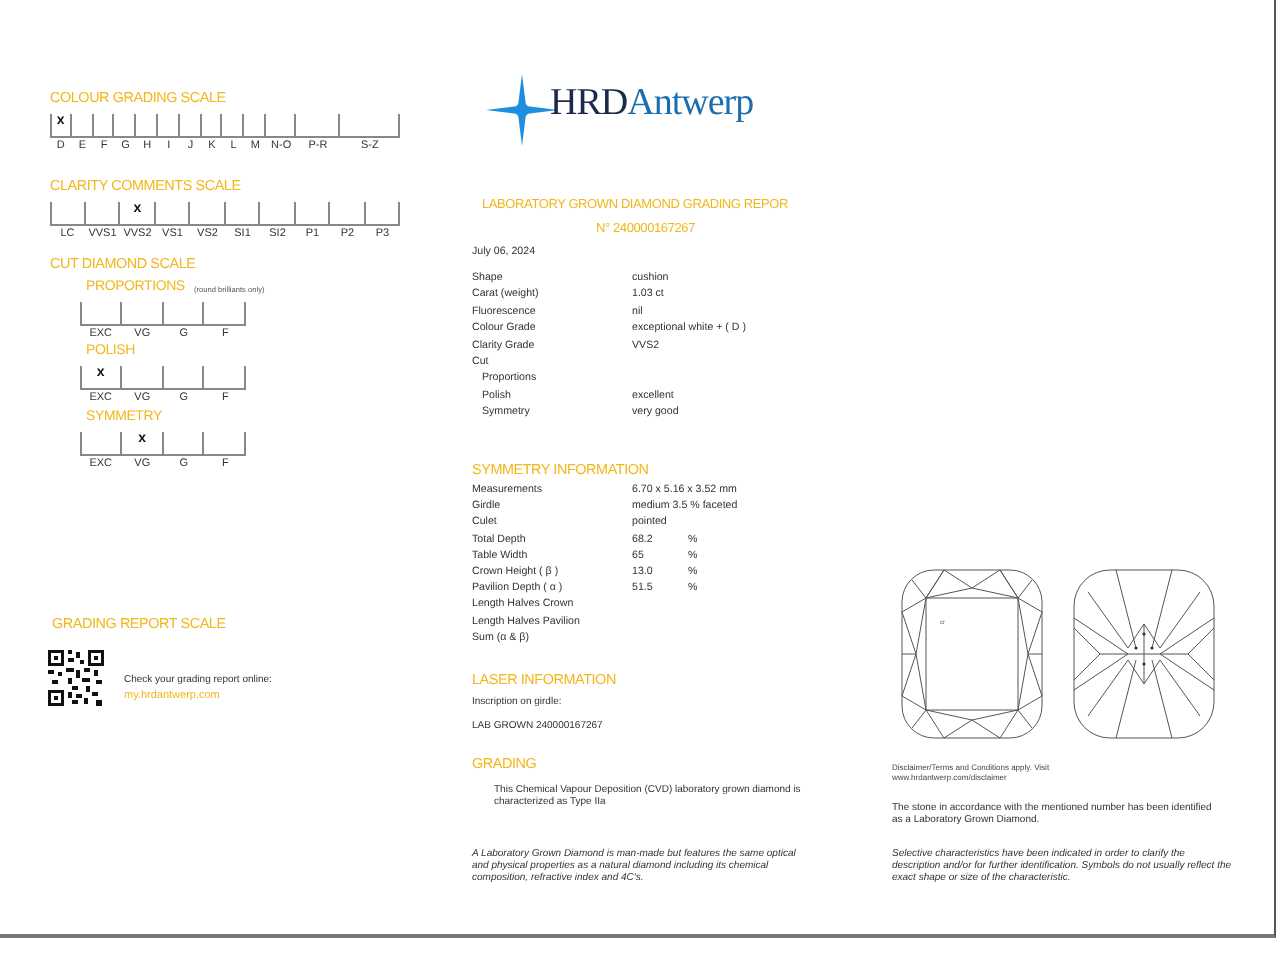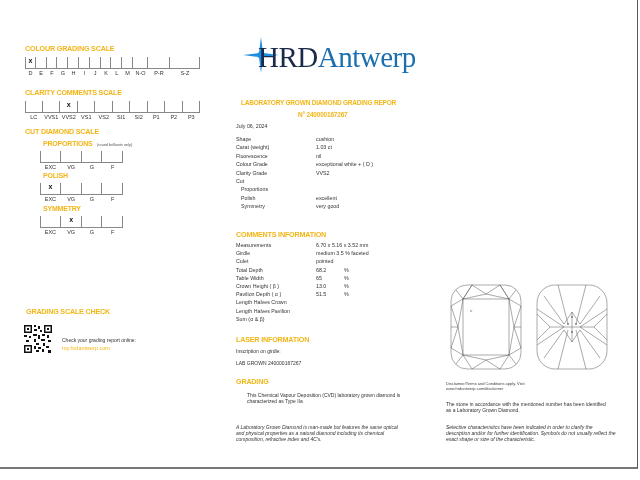--- a/index.html
+++ b/index.html
@@ -1,32 +1,32 @@
 <!DOCTYPE html>
 <html><head>
 <meta charset="utf-8">
 <style>
   html, body { margin: 0; padding: 0; }
   body { width: 640px; height: 480px; background: #ffffff; position: relative; overflow: hidden; font-family: "Liberation Sans", sans-serif; color: #222; }
   .page { position: absolute; left: 0; top: 0; width: 637px; height: 467px; border-right: 1px solid #555; border-bottom: 2px solid #777; background: #fff; }
   .abs { position: absolute; }
-  .gold { color: #f2b619; font-weight: bold; letter-spacing: -0.2px; }
+  .gold { color: #f2b619; font-weight: normal; letter-spacing: -0.2px; }
   .h-sec { font-size: 7.2px; }
   .h-sub { font-size: 7px; }
   .small { font-size: 5px; color: #333; }
   .tiny { font-size: 4px; color: #444; }
   
   .scale { position: absolute; height: 12px; border-bottom: 1px solid #888; }
   .scale .tick { position: absolute; bottom: 0; width: 1px; height: 11px; background: #888; }
   .scale .mark { position: absolute; top: 1px; font-size: 7px; font-weight: bold; color: #111; }
   .labels { position: absolute; font-size: 5.5px; color: #333; }
   .labels span { position: absolute; transform: translateX(-50%); white-space: nowrap; }
   
   .row { position: absolute; font-size: 5.3px; color: #333; white-space: nowrap; }
-  .logo-text { position: absolute; left: 258px; top: 41px; font-family: "Liberation Serif", serif; font-size: 29px; letter-spacing: -0.5px; }
+  .logo-text { position: absolute; left: 275px; top: 41px; font-family: "Liberation Serif", serif; font-size: 19px; letter-spacing: -0.5px; }
   .logo-hrd { color: #1b2a4a; }
   .logo-ant { color: #1b6fb0; }
   .para { position: absolute; font-size: 5px; line-height: 6px; color: #333; }
   .italic { font-style: italic; }
 </style>
 </head>
 <body>
 
 <div class="page">
 
@@ -135,21 +135,21 @@
       <div class="tick" style="left: 61.25px;"></div>
       <div class="tick" style="left: 82px;"></div>
     </div>
   <div class="labels" id="sym-labels" style="left:40px;top:229px;width:83px;height:8px;">
       <span style="left: 10.375px;">EXC</span>
       <span style="left: 31.125px;">VG</span>
       <span style="left: 51.875px;">G</span>
       <span style="left: 72.625px;">F</span>
     </div>
 
-  <div class="abs gold h-sec" style="left:26px;top:307px;">GRADING SCALE CHECK</div>
+  <div class="abs gold h-sec" style="left:26px;top:307px;">GRADING REPORT SCALE</div>
   <svg class="abs" style="left:24px;top:325px;" width="28" height="28" viewBox="0 0 28 28">
     <rect width="28" height="28" fill="#fff"></rect>
     <rect x="0" y="0" width="8" height="8" fill="#111"></rect>
       <rect x="1.5" y="1.5" width="5" height="5" fill="#fff"></rect>
       <rect x="3" y="3" width="2" height="2" fill="#111"></rect>
     <rect x="20" y="0" width="8" height="8" fill="#111"></rect>
       <rect x="21.5" y="1.5" width="5" height="5" fill="#fff"></rect>
       <rect x="23" y="3" width="2" height="2" fill="#111"></rect>
     <rect x="0" y="20" width="8" height="8" fill="#111"></rect>
       <rect x="1.5" y="21.5" width="5" height="5" fill="#fff"></rect>
@@ -204,21 +204,21 @@
       <div class="row" style="left: 0px; top: 33.6px;">Clarity Grade</div>
       <div class="row" style="left: 80px; top: 33.6px;">VVS2</div>
       <div class="row" style="left: 0px; top: 42px;">Cut</div>
       <div class="row" style="left: 5px; top: 50.4px;">Proportions</div>
       <div class="row" style="left: 5px; top: 58.8px;">Polish</div>
       <div class="row" style="left: 80px; top: 58.8px;">excellent</div>
       <div class="row" style="left: 5px; top: 67.2px;">Symmetry</div>
       <div class="row" style="left: 80px; top: 67.2px;">very good</div>
     </div>
 
-  <div class="abs gold h-sec" style="left:236px;top:230px;">COMMENTS INFORMATION</div>
+  <div class="abs gold h-sec" style="left:236px;top:230px;">SYMMETRY INFORMATION</div>
   <div id="tech-fields" class="abs" style="left:236px;top:242px;width:180px;height:90px;">
       <div class="row" style="left: 0px; top: 0px;">Measurements</div>
       <div class="row" style="left: 80px; top: 0px;">6.70 x 5.16 x 3.52 mm</div>
       <div class="row" style="left: 0px; top: 8.2px;">Girdle</div>
       <div class="row" style="left: 80px; top: 8.2px;">medium 3.5 % faceted</div>
       <div class="row" style="left: 0px; top: 16.4px;">Culet</div>
       <div class="row" style="left: 80px; top: 16.4px;">pointed</div>
       <div class="row" style="left: 0px; top: 24.6px;">Total Depth</div>
       <div class="row" style="left: 80px; top: 24.6px;">68.2</div>
       <div class="row" style="left: 108px; top: 24.6px;">%</div>

